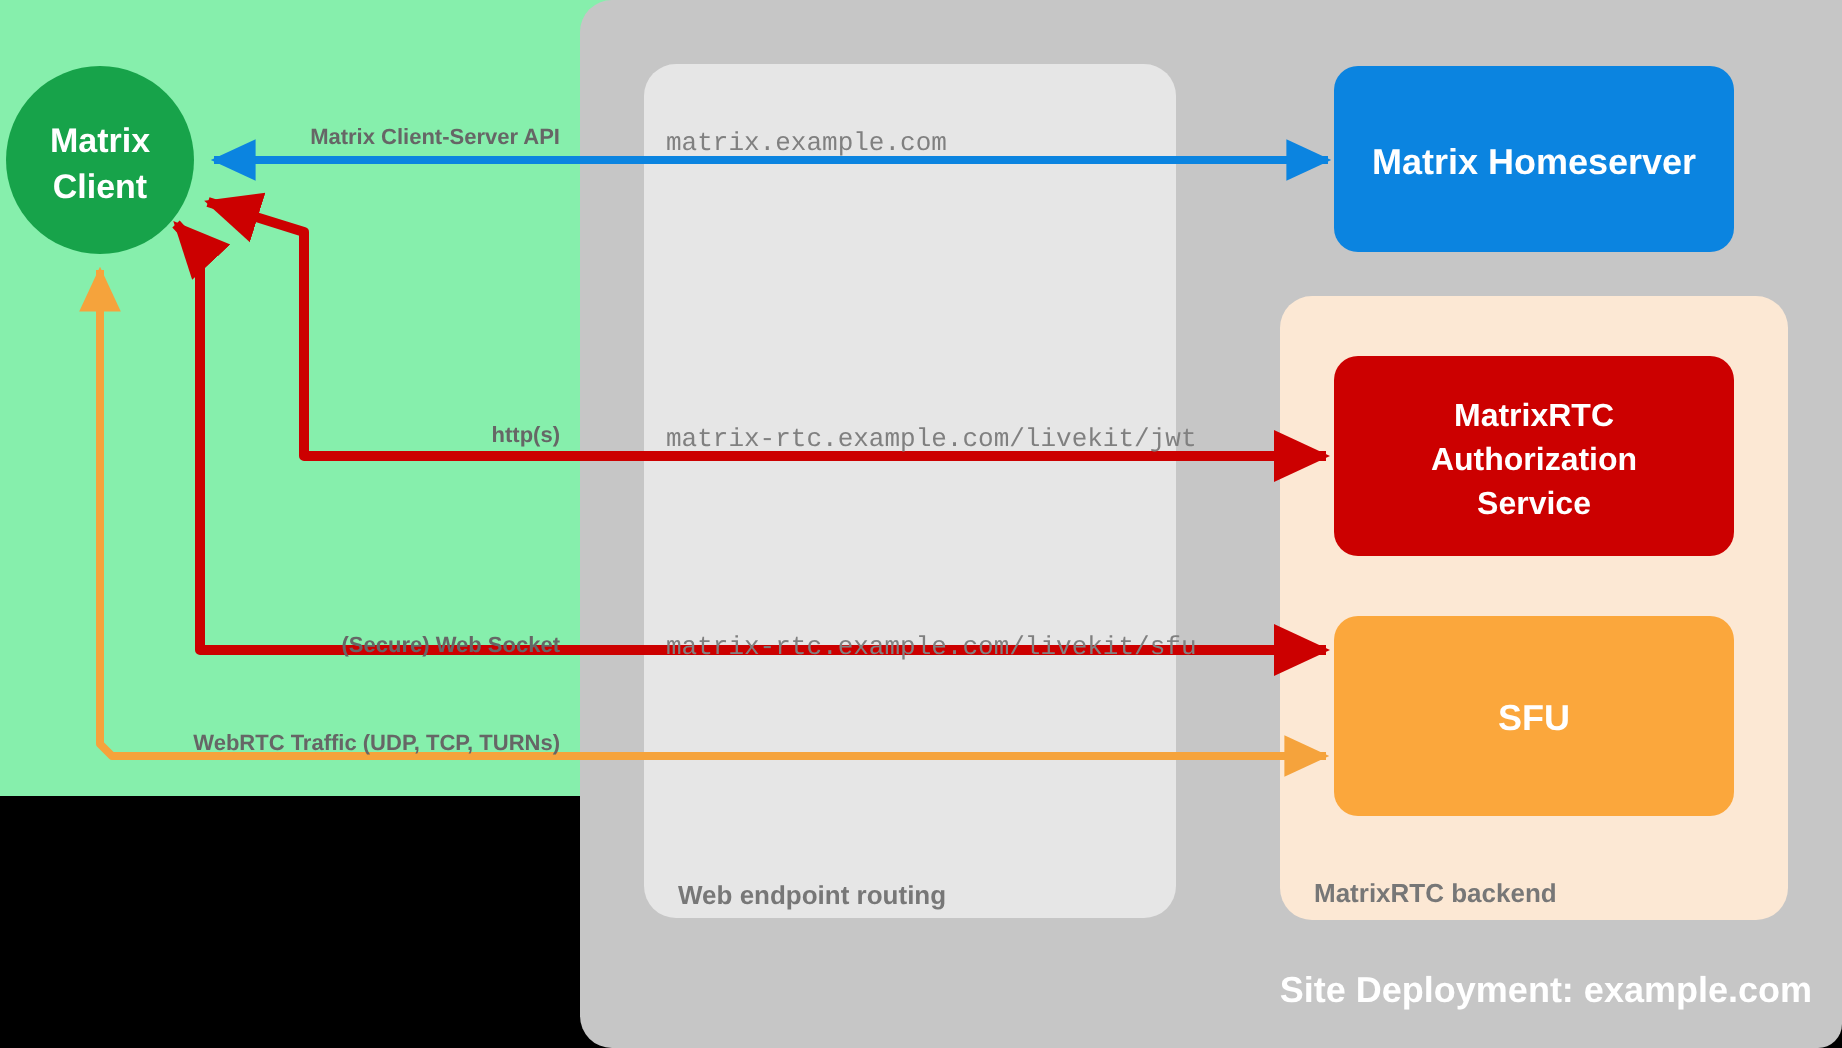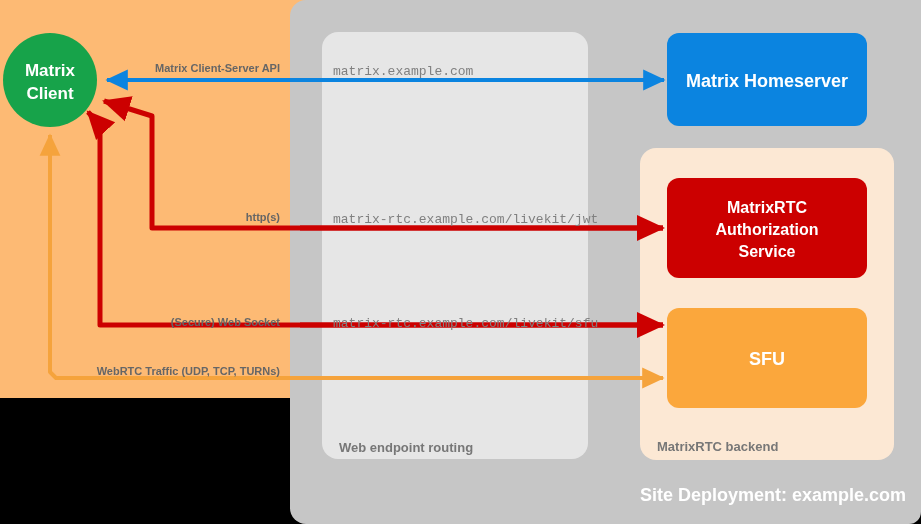--- a/index.html
+++ b/index.html
@@ -1,17 +1,17 @@
 <!DOCTYPE html>
 <html><head>
 <meta charset="utf-8">
 <style>
   html,body{margin:0;padding:0;background:#000;}
   body{width:921px;height:524px;overflow:hidden;font-family:"Liberation Sans",sans-serif;}
-  #stage{position:relative;width:921px;height:398px;background:#fdba74;text-decoration:underline;}
+  #stage{position:relative;width:921px;height:398px;background:#86efac;text-decoration:underline;}
   svg{position:absolute;left:0;top:0;}
   .node-label{font-family:"Liberation Sans",sans-serif;font-weight:bold;fill:#fff;text-anchor:middle;}
   .mono{font-family:"Liberation Mono",monospace;fill:#808080;font-size:13px;}
   .arrow-label{font-family:"Liberation Sans",sans-serif;font-weight:bold;fill:#666;font-size:11px;text-anchor:end;}
   .group-label{font-family:"Liberation Sans",sans-serif;font-weight:bold;fill:#777;font-size:13px;}
   .site-label{font-family:"Liberation Sans",sans-serif;font-weight:bold;fill:#fff;font-size:18px;text-anchor:end;}
 </style>
 </head>
 <body>
 

